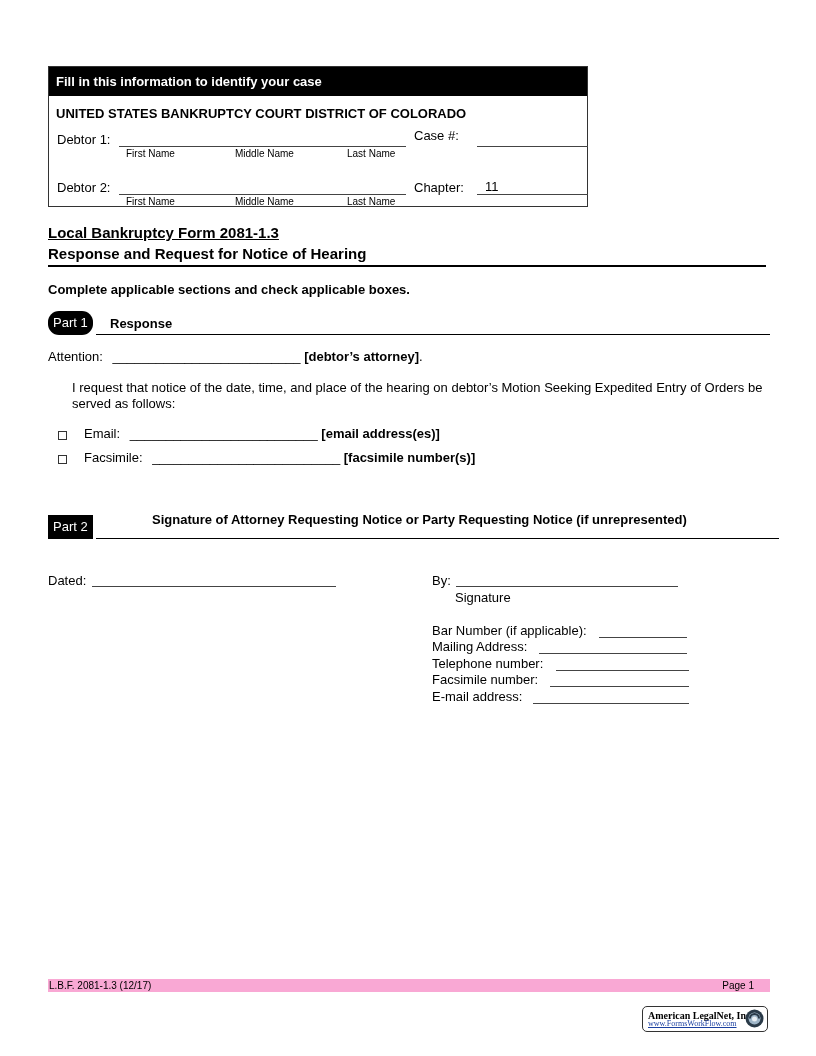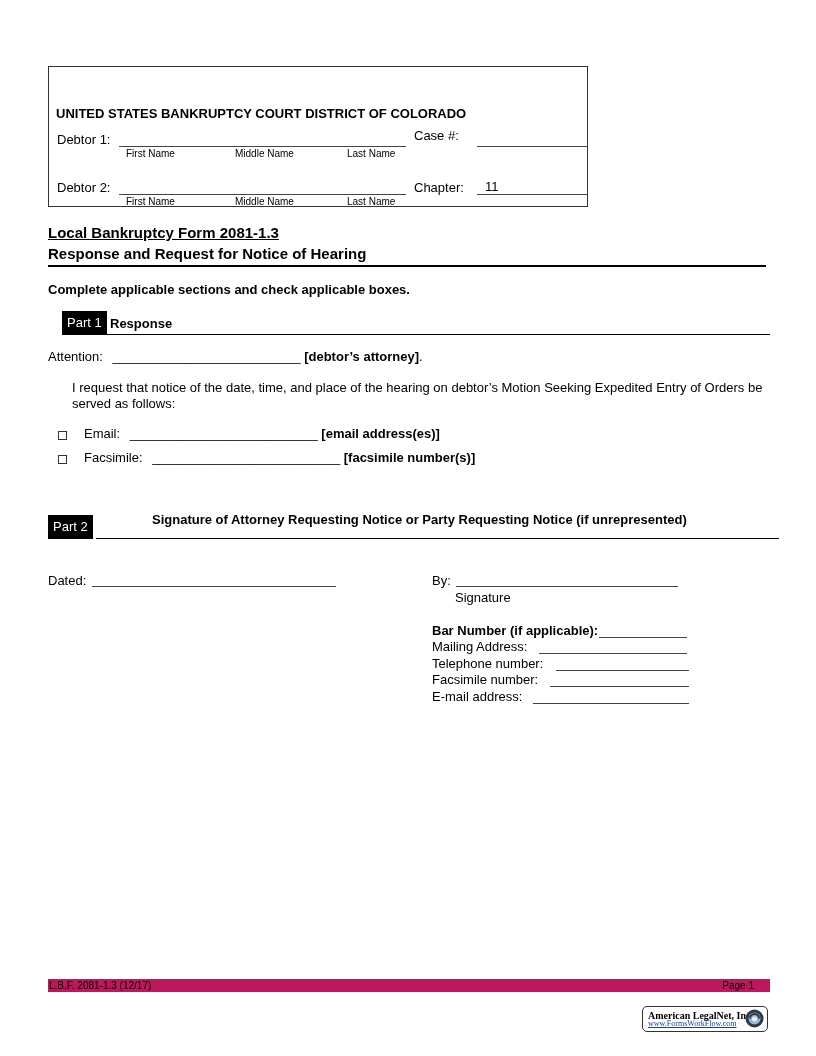--- a/index.html
+++ b/index.html
@@ -19,27 +19,28 @@
   .rule-thick { left:48px; top:265px; width:718px; height:2px; background:#000; }
   .instr { left:48px; top:282px; font-size:13px; font-weight:bold; }
 
   .part-tab { background:#000; color:#fff; font-size:13px; padding:0 5px; height:24px; line-height:24px; }
   .part-title { font-size:13px; font-weight:bold; }
   .part-rule { height:1px; background:#000; }
 
   .body-text { font-size:13px; line-height:16px; }
   .cbox { width:9px; height:9px; border:1px solid #333; box-sizing:border-box; }
 
-  .footer-bar { left:48px; top:979px; width:722px; height:13px; background:#be185d; font-size:10px; line-height:13px; }
+  .footer-bar { left:48px; top:979px; width:722px; height:13px; background:#f9a8d4; font-size:10px; line-height:13px; }
   .logo { left:642px; top:1006px; width:126px; height:26px; border:1.5px solid #333; border-radius:5px; box-sizing:border-box; background:#fff; }
 </style>
 </head>
 <body>
 
 <div class="abs casebox">
+  <div class="casebox-head">Fill in this information to identify your case</div>
   <div class="court">UNITED STATES BANKRUPTCY COURT DISTRICT OF COLORADO</div>
 
   <div class="lbl" style="left:8px; top:65px;">Debtor 1:</div>
   <div class="uline" style="left:70px; top:79px; width:287px;"></div>
   <div class="sub" style="left:77px; top:81px;">First Name</div>
   <div class="sub" style="left:186px; top:81px;">Middle Name</div>
   <div class="sub" style="left:298px; top:81px;">Last Name</div>
 
   <div class="lbl" style="left:365px; top:61px;">Case #:</div>
   <div class="uline" style="left:428px; top:79px; width:111px;"></div>
@@ -53,21 +54,21 @@
   <div class="lbl" style="left:365px; top:113px;">Chapter:</div>
   <div class="uline" style="left:428px; top:127px; width:111px;"></div>
   <div class="lbl" style="left:436px; top:112px;">11</div>
 </div>
 
 <div class="abs title1">Local Bankruptcy Form 2081-1.3</div>
 <div class="abs title2">Response and Request for Notice of Hearing</div>
 <div class="abs rule-thick"></div>
 <div class="abs instr">Complete applicable sections and check applicable boxes.</div>
 
-<div class="abs part-tab" style="left:62px; top:311px;">Part 1</div>
+<div class="abs part-tab" style="left:48px; top:311px;border-radius:11px;">Part 1</div>
 <div class="abs part-title" style="left:104px; top:316px;padding-left:6px;">Response</div>
 <div class="abs part-rule" style="left:96px; top:334px; width:674px;"></div>
 
 <div class="abs body-text" style="left:48px; top:349px; white-space:nowrap;">
   <span>Attention:</span>
   <span style="margin-left:6px;">__________________________</span>
   <span style="font-weight:bold;">[debtor’s attorney]</span><span>.</span>
 </div>
 
 <div class="abs body-text" style="left:48px; top:380px; width:722px;margin-left:24px;">I request that notice of the date, time, and place of the hearing on debtor’s Motion Seeking Expedited Entry of Orders be served as follows:</div>
@@ -90,21 +91,21 @@
 <div class="abs part-title" style="left:104px; top:512px;margin-left:48px;">Signature of Attorney Requesting Notice or Party Requesting Notice (if unrepresented)</div>
 <div class="abs part-rule" style="left:96px; top:538px; width:683px;"></div>
 
 <div class="abs body-text" style="left:48px; top:573px;">Dated:</div>
 <div class="abs uline" style="left:92px; top:586px; width:244px;"></div>
 
 <div class="abs body-text" style="left:432px; top:573px;">By:</div>
 <div class="abs uline" style="left:456px; top:586px; width:222px;"></div>
 <div class="abs body-text" style="left:455px; top:590px;">Signature</div>
 
-<div class="abs body-text" style="left:432px; top:623px;font-weight:bold;">Bar Number (if applicable):</div>
+<div class="abs body-text" style="left:432px; top:623px;">Bar Number (if applicable):</div>
 <div class="abs uline" style="left:599px; top:637px; width:88px;"></div>
 
 <div class="abs body-text" style="left:432px; top:639px;">Mailing Address:</div>
 <div class="abs uline" style="left:539px; top:653px; width:148px;"></div>
 
 <div class="abs body-text" style="left:432px; top:656px;">Telephone number:</div>
 <div class="abs uline" style="left:556px; top:670px; width:133px;"></div>
 
 <div class="abs body-text" style="left:432px; top:672px;">Facsimile number:</div>
 <div class="abs uline" style="left:550px; top:686px; width:139px;"></div>

